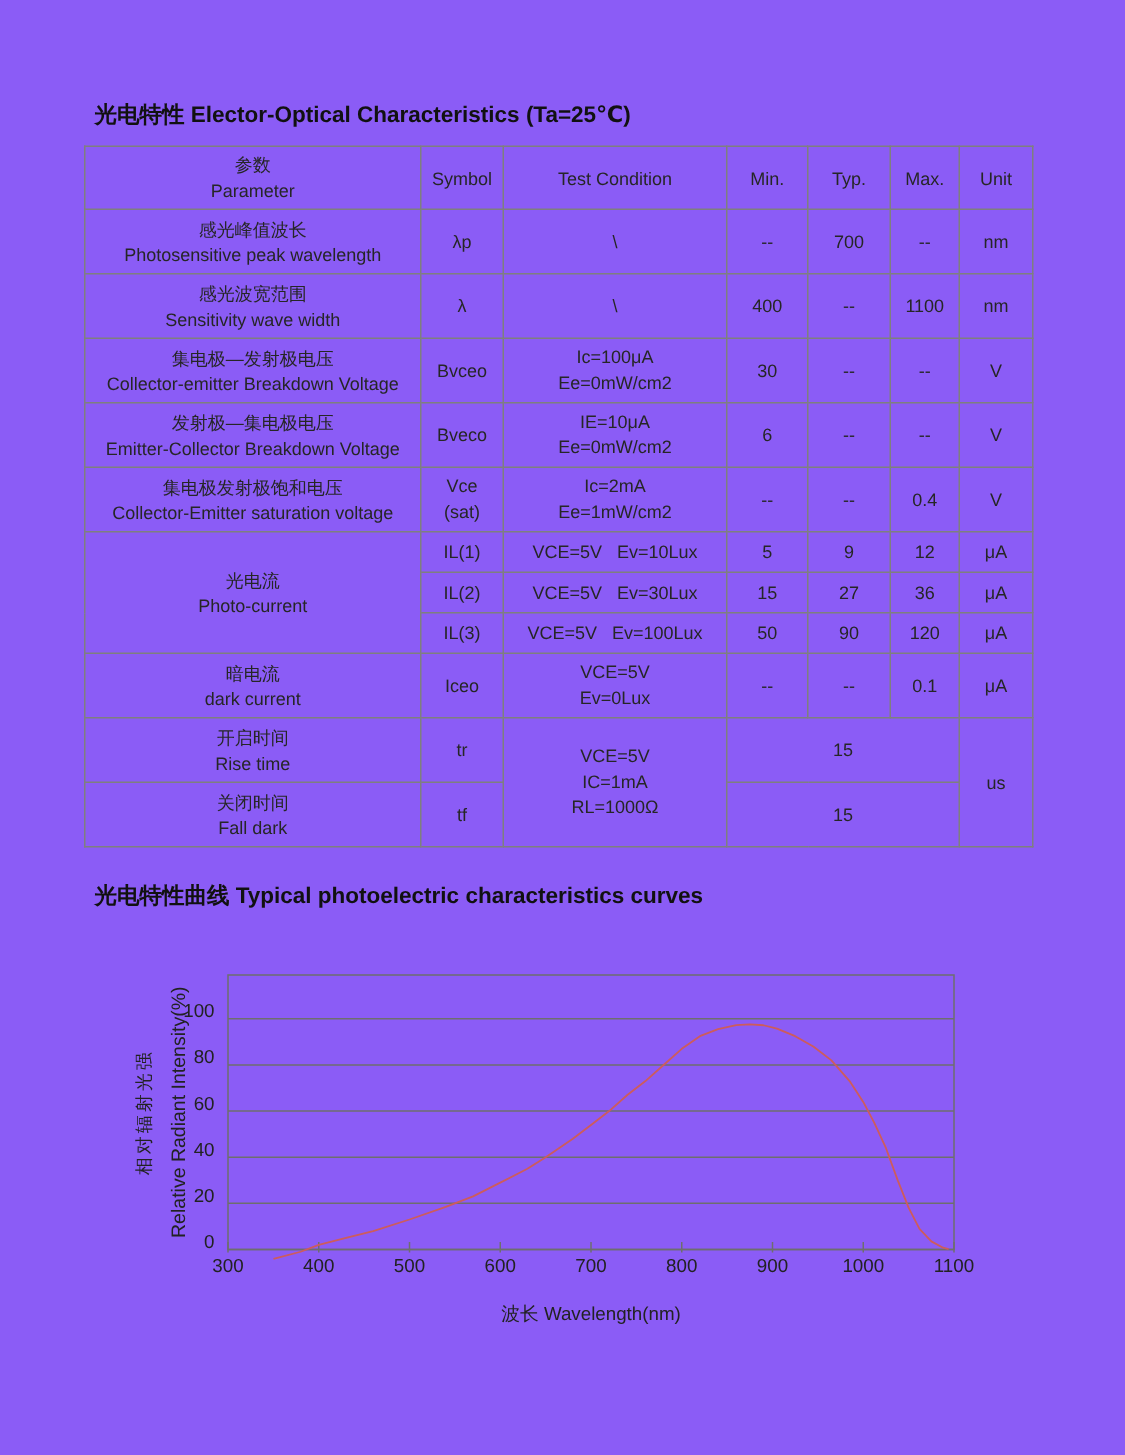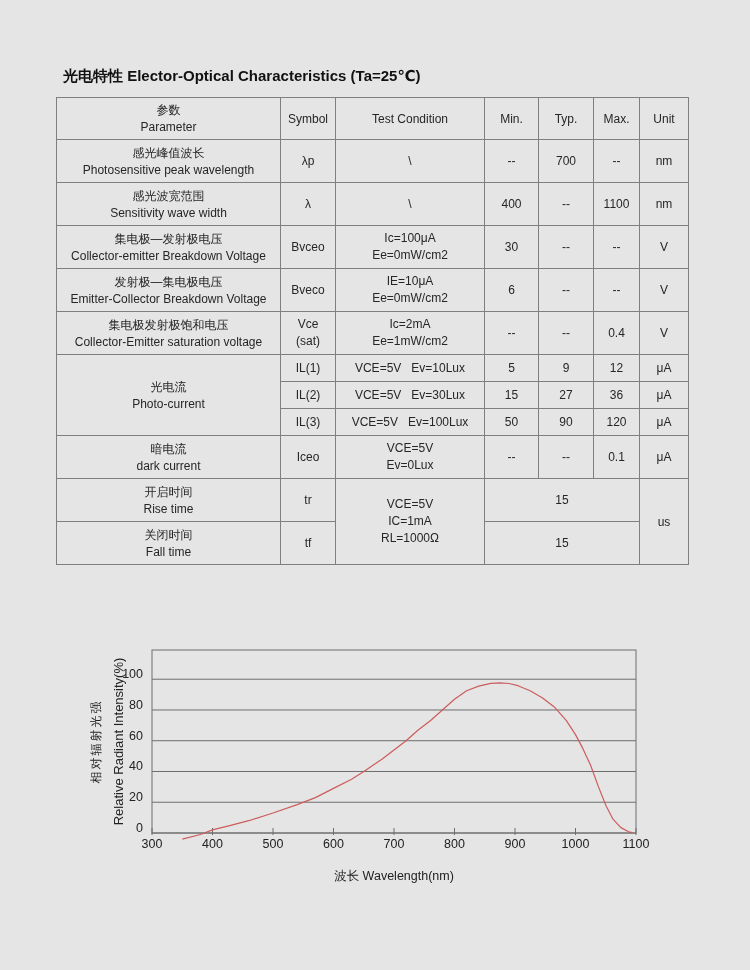--- a/index.html
+++ b/index.html
@@ -1,17 +1,17 @@
 <!DOCTYPE html>
 <html><head>
 <meta charset="utf-8">
 <style>
   html,body{margin:0;padding:0;background:#ffffff;}
   .page{
-    position:relative;width:750px;height:970px;background:#e5e5e5;overflow:hidden;
+    position:relative;width:750px;height:970px;background:#8b5cf6;overflow:hidden;
     font-family:"Liberation Sans","DejaVu Sans",sans-serif;color:#222;
   }
   .sec-title{
     position:absolute;left:63px;font-size:15px;font-weight:bold;color:#111;
     white-space:nowrap;
   }
   #sec1{top:67px;}
   #sec2{top:588px;}
 
   table.eo{
@@ -200,28 +200,29 @@
         <div class="ln">VCE=5V</div>
         <div class="ln">IC=1mA</div>
         <div class="ln">RL=1000Ω</div>
       </td>
       <td colspan="3">15</td>
       <td rowspan="2">us</td>
     </tr>
     <tr class="r2">
       <td>
             <div class="cn">关闭时间</div>
-            <div class="en">Fall time</div>
+            <div class="en">Fall dark</div>
           </td>
       <td>tf</td>
       <td colspan="3">15</td>
     </tr>
     </tbody>
   </table>
 
+  <div id="sec2" class="sec-title">光电特性曲线 Typical photoelectric characteristics curves</div>
 
 
   <svg class="curve" width="640" height="250" viewBox="0 0 640 250">
       <line x1="92" x2="576" y1="188" y2="188" stroke="#6e6e6e" stroke-width="1"></line>
       <text x="83" y="187" text-anchor="end" font-size="12.5" fill="#222">0</text>
       <line x1="92" x2="576" y1="157.2436974789916" y2="157.2436974789916" stroke="#6e6e6e" stroke-width="1"></line>
       <text x="83" y="156.2436974789916" text-anchor="end" font-size="12.5" fill="#222">20</text>
       <line x1="92" x2="576" y1="126.48739495798318" y2="126.48739495798318" stroke="#6e6e6e" stroke-width="1"></line>
       <text x="83" y="125.48739495798318" text-anchor="end" font-size="12.5" fill="#222">40</text>
       <line x1="92" x2="576" y1="95.73109243697479" y2="95.73109243697479" stroke="#6e6e6e" stroke-width="1"></line>

